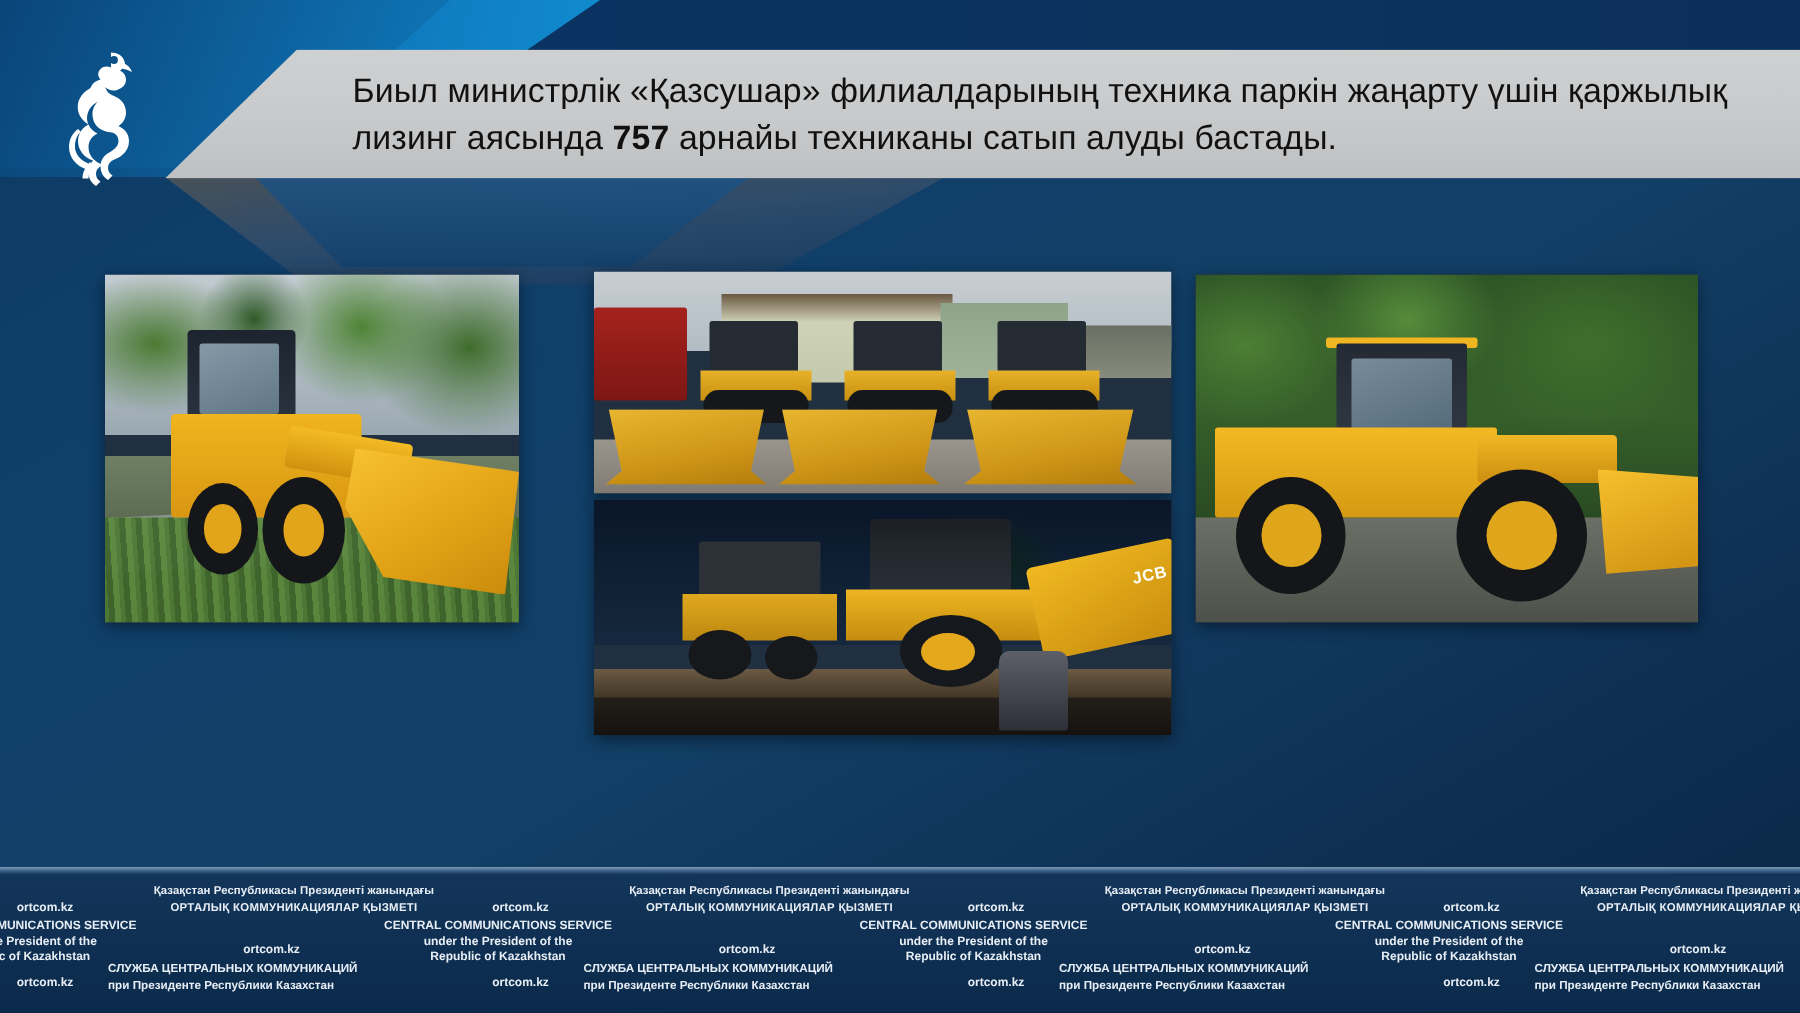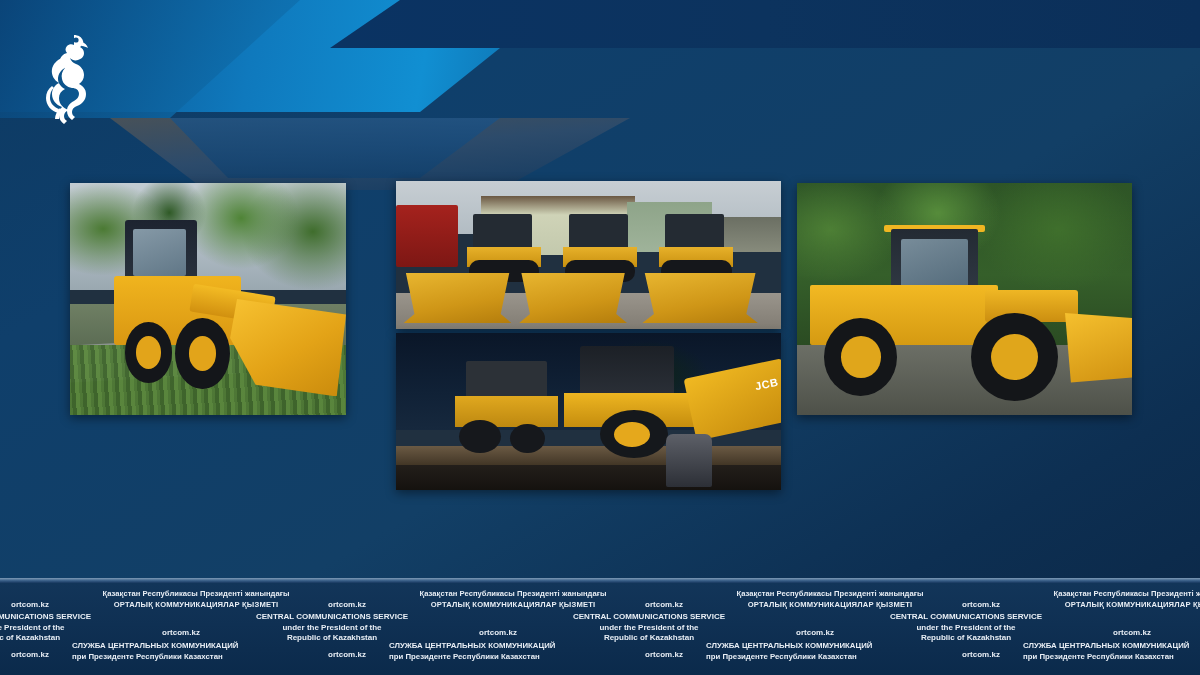--- a/index.html
+++ b/index.html
@@ -235,20 +235,23 @@
         <path d="M44 9c4 0 8 2 9 6 1 3-1 5-3 6 2 1 4 3 4 6 0 4-3 6-6 7-3 1-6 0-8-2 1 3 3 5 6 6 5 2 8 6 8 11 0 4-2 7-5 9 4 2 7 5 7 10 0 6-4 10-9 12-3 1-5 3-5 6 0 2 1 4 3 5l-3 3c-3-2-5-5-5-9 0-5 3-8 7-10 3-2 5-4 5-7 0-4-3-6-7-6-5-1-9-4-10-9-1-4 0-8 3-11-3-1-5-4-5-7 0-4 3-7 7-8-2-2-2-5 0-7 2-2 5-2 7-1z"></path>
         <path d="M32 32c-5 2-9 6-10 11-1 6 2 11 7 14-4 2-7 6-7 11 0 6 4 11 10 13-2 2-3 5-3 8 0 4 2 7 5 9l3-3c-2-1-3-3-3-5 0-3 2-5 5-6-6-2-10-6-10-12 0-4 2-7 6-9-4-2-7-6-7-10 0-5 3-9 7-11-1-3-2-6-3-10z"></path>
         <circle cx="46" cy="14" r="2.6" fill="#0d4f86"></circle>
         <path d="M52 16c3 1 5 3 6 6-2-1-4-2-6-2z"></path>
         <path d="M22 60c-4 3-6 7-6 12 0 7 5 13 12 15l1-4c-5-2-9-6-9-11 0-4 1-8 4-10z"></path>
         <path d="M30 82c-3 3-5 7-5 11h4c0-3 1-6 3-8z"></path>
       </g>
     </svg>
   </div>
 
+  <div class="banner">
+    <div class="banner-text"><span>Биыл министрлік «Қазсушар» филиалдарының техника паркін жаңарту үшін қаржылық лизинг аясында </span><b>757</b><span> арнайы техниканы сатып алуды бастады.</span></div>
+  </div>
 
   <div class="photo ph1">
     <div class="scene">
       <div class="p1-sky"></div>
         <div class="p1-trees"></div>
         <div class="p1-ground"></div>
       <div class="p1-road"></div>
         <div class="p1-grass"></div>
       <div class="p1-cab"></div>
         <div class="p1-glass"></div>

